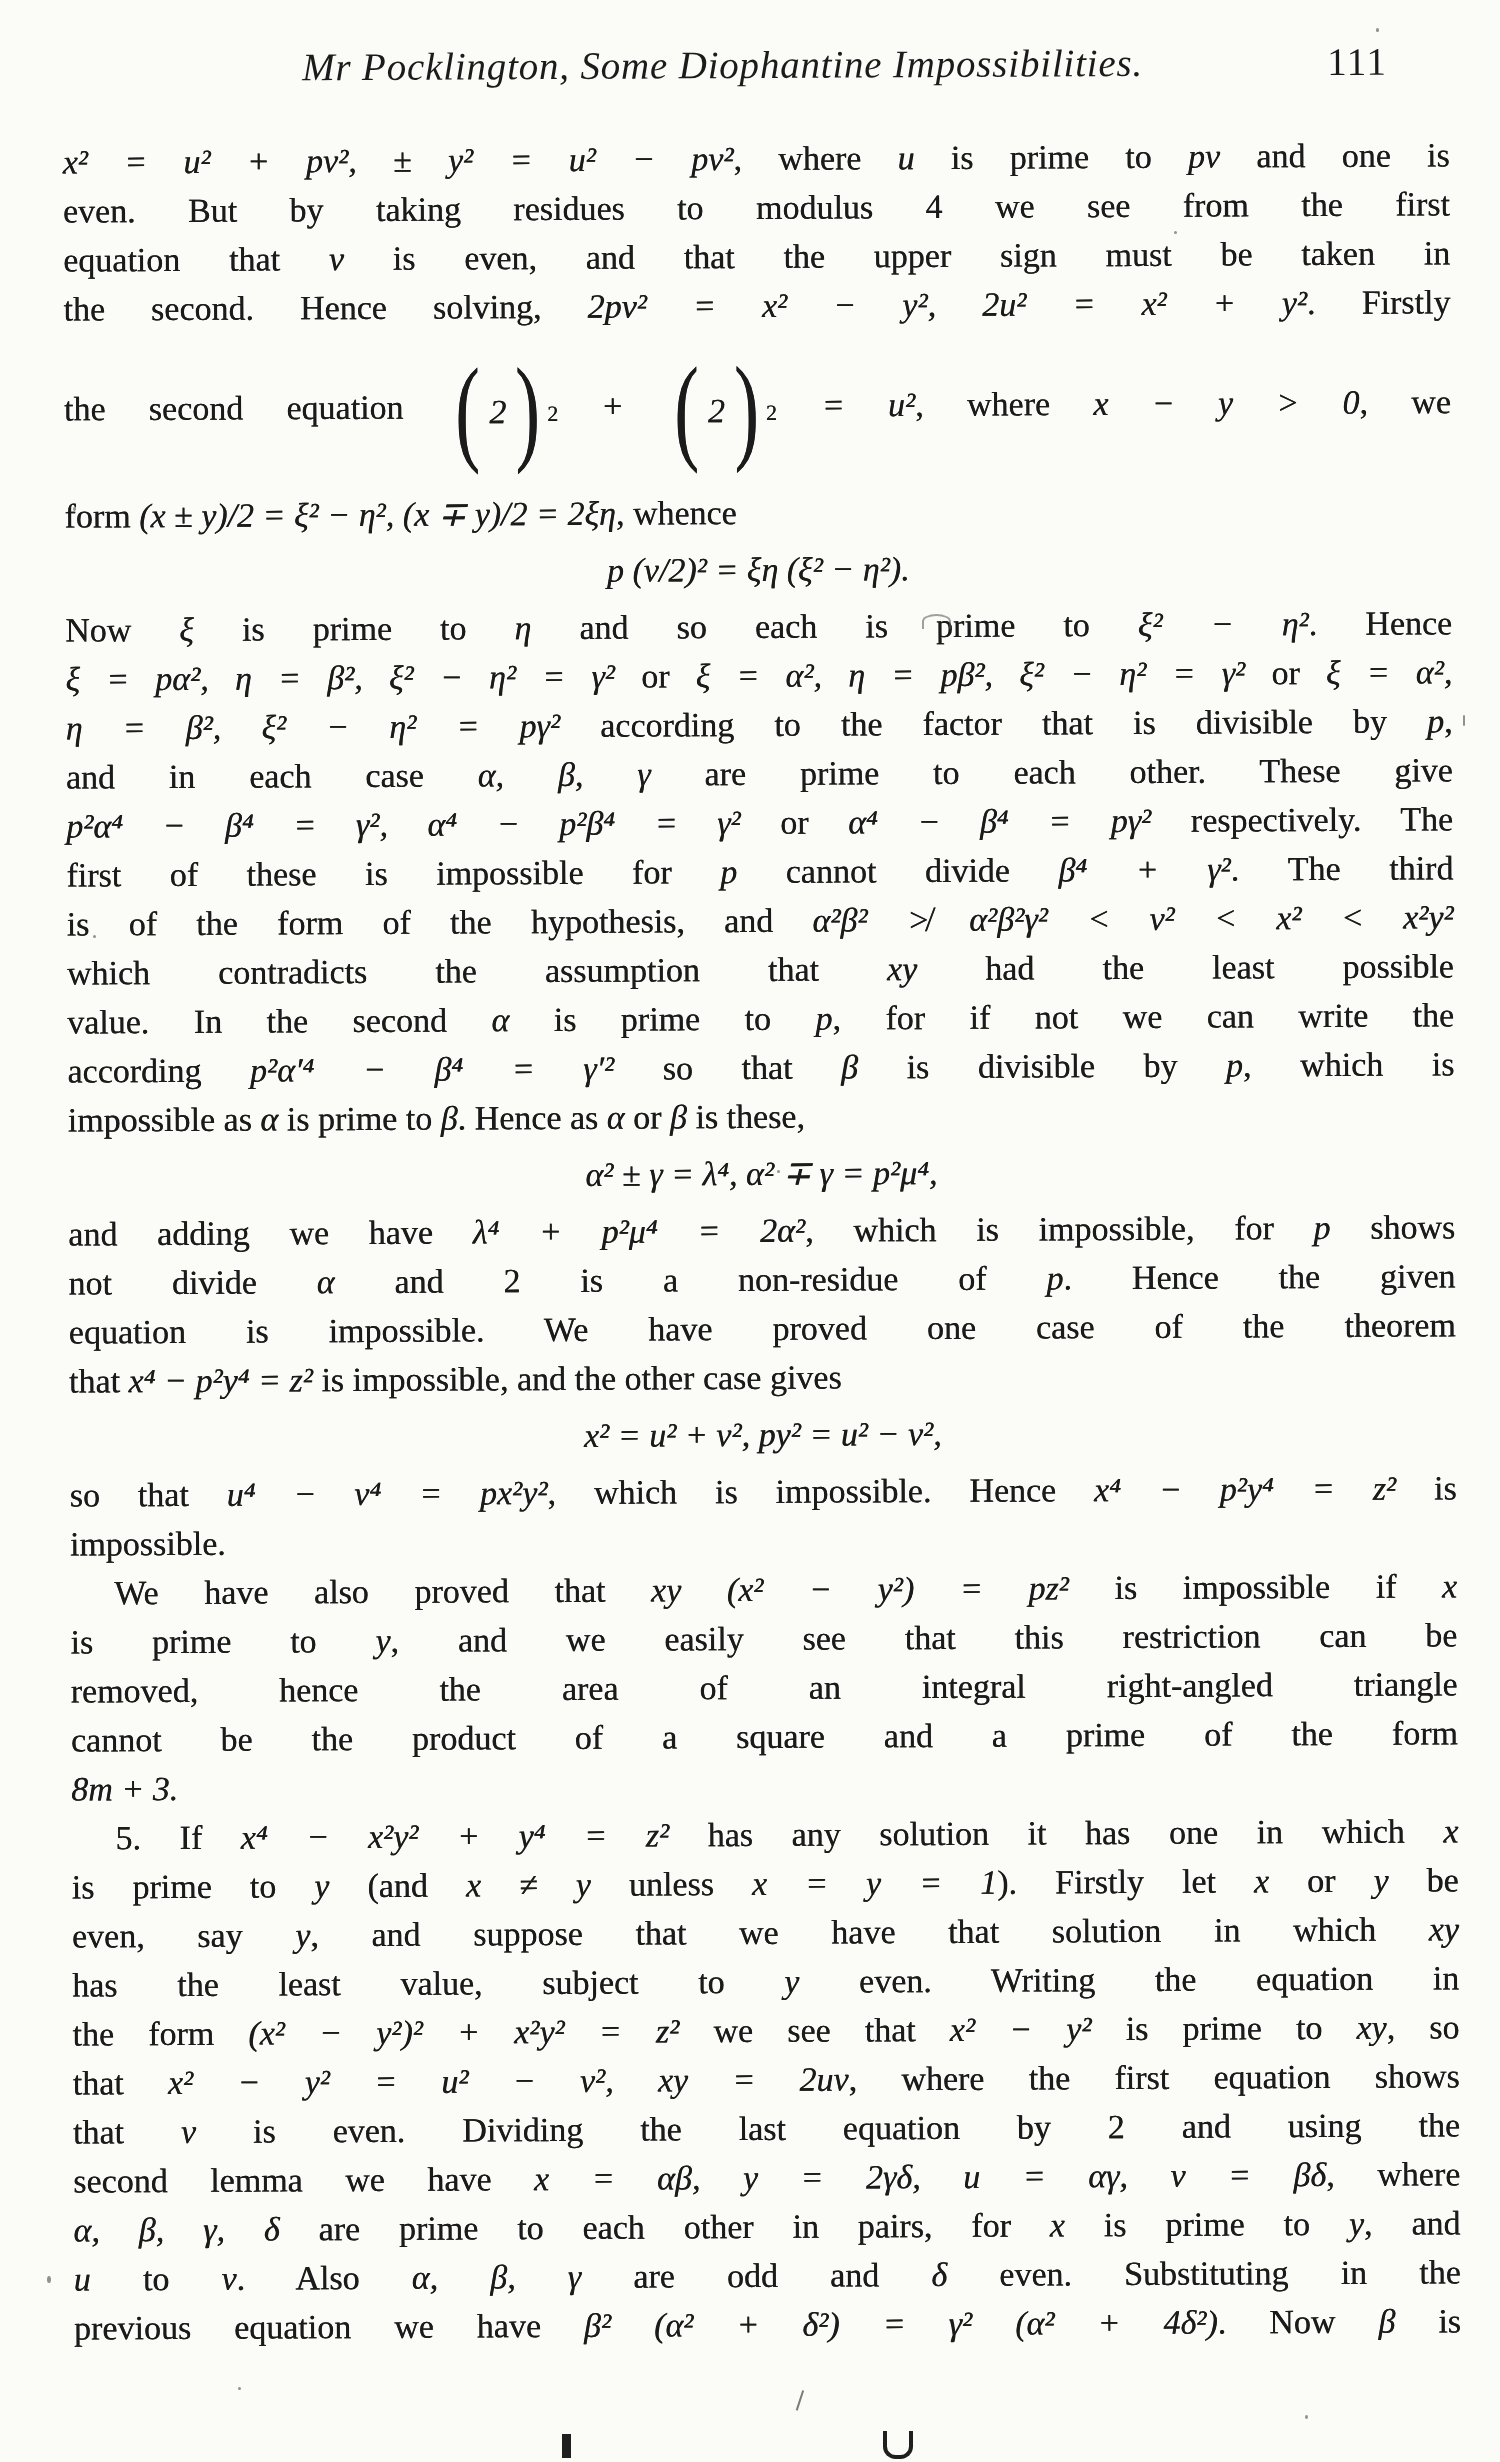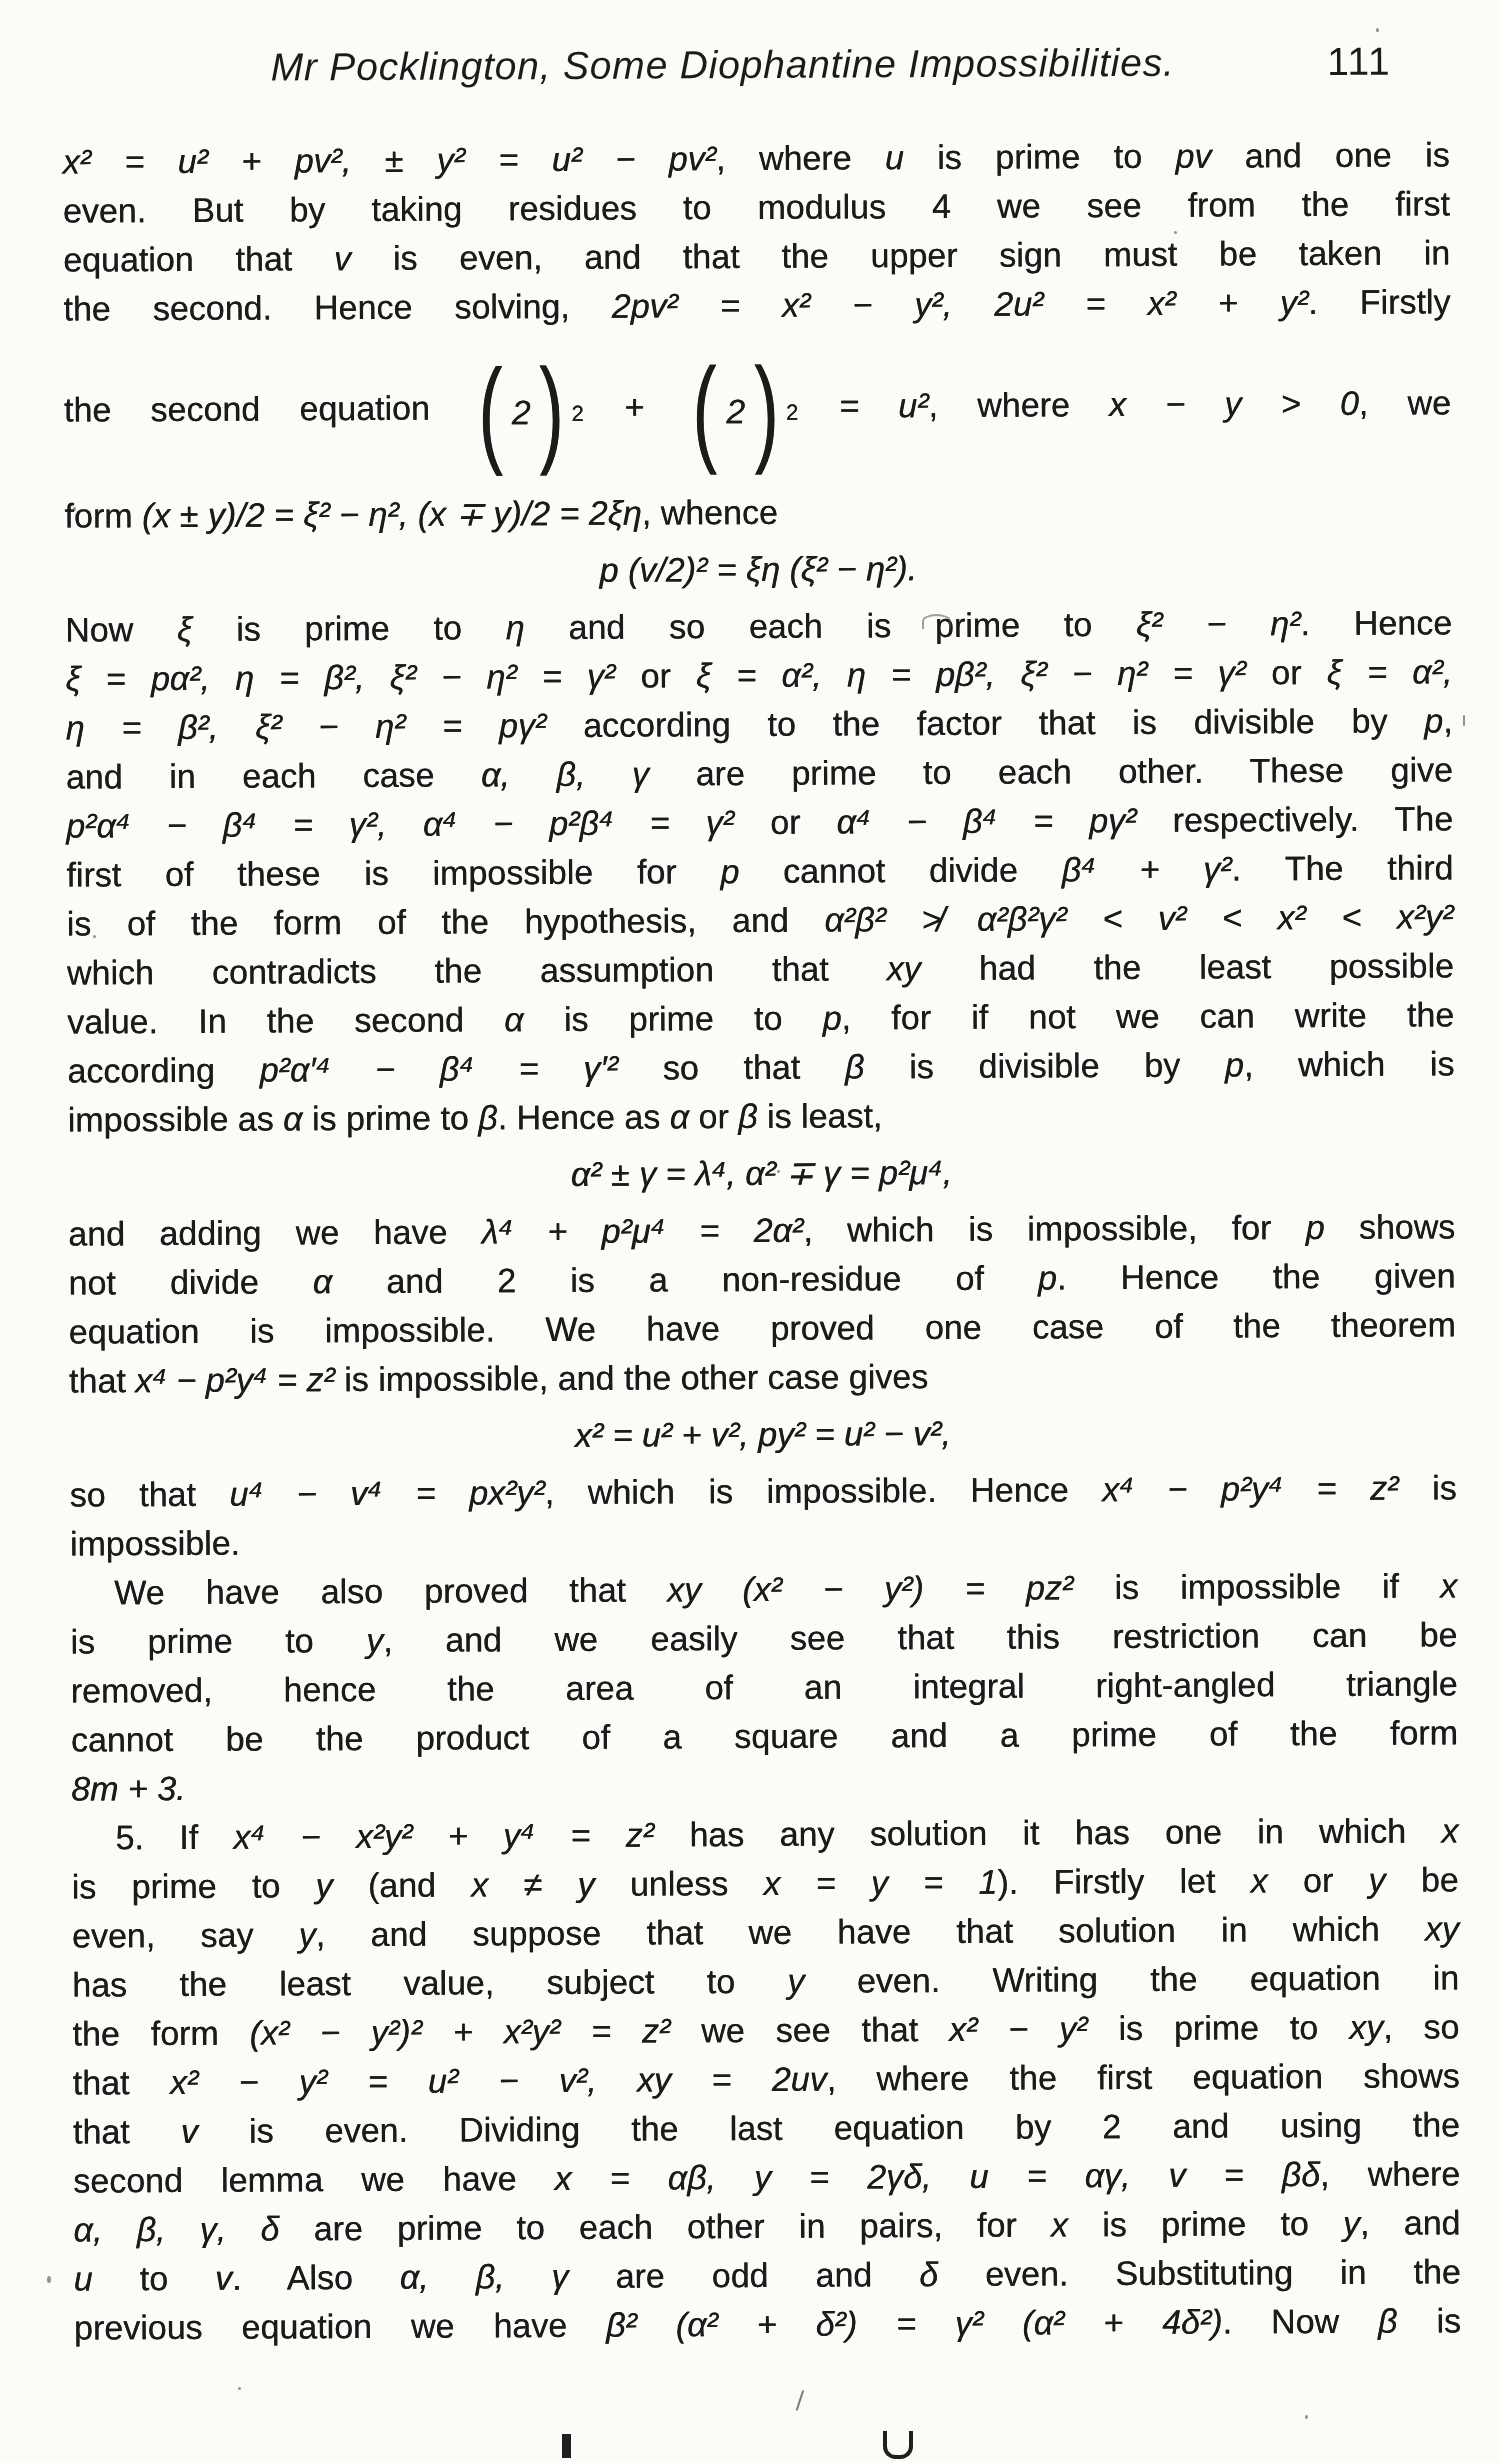--- a/index.html
+++ b/index.html
@@ -1,21 +1,21 @@
 <!DOCTYPE html>
 <html style="font-size:12.6px"><head>
 <meta charset="utf-8">
 <style>
   html,body{margin:0;padding:0;background:#d9d9d9;}
   .sheet{
     position:relative;
     width:1500px;height:2462px;
     background:#fbfbf8;
     color:#1b1b1b;
-    font-family:Liberation Sans, sans-serif;
+    font-family:Liberation Serif, serif;
     overflow:hidden;
   }
   .tilt{transform:rotate(-0.3deg);transform-origin:50% 0;}
   
   .header{
     display:flex;align-items:baseline;
     margin:41px 55px 0 118px;
     font-size:39px;line-height:47px;
   }
   .title{flex:1;text-align:center;font-style:italic;letter-spacing:0.8px;}
@@ -81,21 +81,21 @@
         <div class="line"><span class="rt">Now </span><span class="mt">ξ</span><span class="rt"> is prime to </span><span class="mt">η</span><span class="rt"> and so each is prime to </span><span class="mt">ξ² − η²</span><span class="rt">.  Hence</span></div>
         <div class="line"><span class="mt">ξ = pα²,  η = β²,  ξ² − η² = γ²</span><span class="rt"> or </span><span class="mt">ξ = α²,  η = pβ²,  ξ² − η² = γ²</span><span class="rt"> or </span><span class="mt">ξ = α²,</span></div>
         <div class="line"><span class="mt">η = β²,  ξ² − η² = pγ²</span><span class="rt"> according to the factor that is divisible by </span><span class="mt">p</span><span class="rt">,</span></div>
         <div class="line"><span class="rt">and in each case </span><span class="mt">α, β, γ</span><span class="rt"> are prime to each other.  These give</span></div>
         <div class="line"><span class="mt">p²α⁴ − β⁴ = γ²,  α⁴ − p²β⁴ = γ²</span><span class="rt"> or </span><span class="mt">α⁴ − β⁴ = pγ²</span><span class="rt"> respectively.  The</span></div>
         <div class="line"><span class="rt">first of these is impossible for </span><span class="mt">p</span><span class="rt"> cannot divide </span><span class="mt">β⁴ + γ²</span><span class="rt">.  The third</span></div>
         <div class="line"><span class="rt">is of the form of the hypothesis, and </span><span class="mt">α²β² ≯ α²β²γ² &lt; v² &lt; x² &lt; x²y²</span></div>
         <div class="line"><span class="rt">which contradicts the assumption that </span><span class="mt">xy</span><span class="rt"> had the least possible</span></div>
         <div class="line"><span class="rt">value.  In the second </span><span class="mt">α</span><span class="rt"> is prime to </span><span class="mt">p</span><span class="rt">, for if not we can write the</span></div>
         <div class="line"><span class="rt">according </span><span class="mt">p²α′⁴ − β⁴ = γ′²</span><span class="rt"> so that </span><span class="mt">β</span><span class="rt"> is divisible by </span><span class="mt">p</span><span class="rt">, which is</span></div>
-        <div class="line last"><span class="rt">impossible as </span><span class="mt">α</span><span class="rt"> is prime to </span><span class="mt">β</span><span class="rt">.  Hence as </span><span class="mt">α</span><span class="rt"> or </span><span class="mt">β</span><span class="rt"> is least,</span></div>
+        <div class="line last"><span class="rt">impossible as </span><span class="mt">α</span><span class="rt"> is prime to </span><span class="mt">β</span><span class="rt">.  Hence as </span><span class="mt">α</span><span class="rt"> or </span><span class="mt">β</span><span class="rt"> is these,</span></div>
         <div class="line display"><span class="mt">α² ± γ = λ⁴,  α² ∓ γ = p²μ⁴,</span></div>
         <div class="line"><span class="rt">and adding we have </span><span class="mt">λ⁴ + p²μ⁴ = 2α²</span><span class="rt">, which is impossible, for </span><span class="mt">p</span><span class="rt"> shows</span></div>
         <div class="line"><span class="rt">not divide </span><span class="mt">α</span><span class="rt"> and 2 is a non-residue of </span><span class="mt">p</span><span class="rt">.  Hence the given</span></div>
         <div class="line"><span class="rt">equation is impossible.  We have proved one case of the theorem</span></div>
         <div class="line last"><span class="rt">that </span><span class="mt">x⁴ − p²y⁴ = z²</span><span class="rt"> is impossible, and the other case gives</span></div>
         <div class="line display"><span class="mt">x² = u² + v²,  py² = u² − v²,</span></div>
         <div class="line"><span class="rt">so that </span><span class="mt">u⁴ − v⁴ = px²y²</span><span class="rt">, which is impossible.  Hence </span><span class="mt">x⁴ − p²y⁴ = z²</span><span class="rt"> is</span></div>
         <div class="line last"><span class="rt">impossible.</span></div>
         <div class="line ind"><span class="rt">We have also proved that </span><span class="mt">xy (x² − y²) = pz²</span><span class="rt"> is impossible if </span><span class="mt">x</span></div>
         <div class="line"><span class="rt">is prime to </span><span class="mt">y</span><span class="rt">, and we easily see that this restriction can be</span></div>

